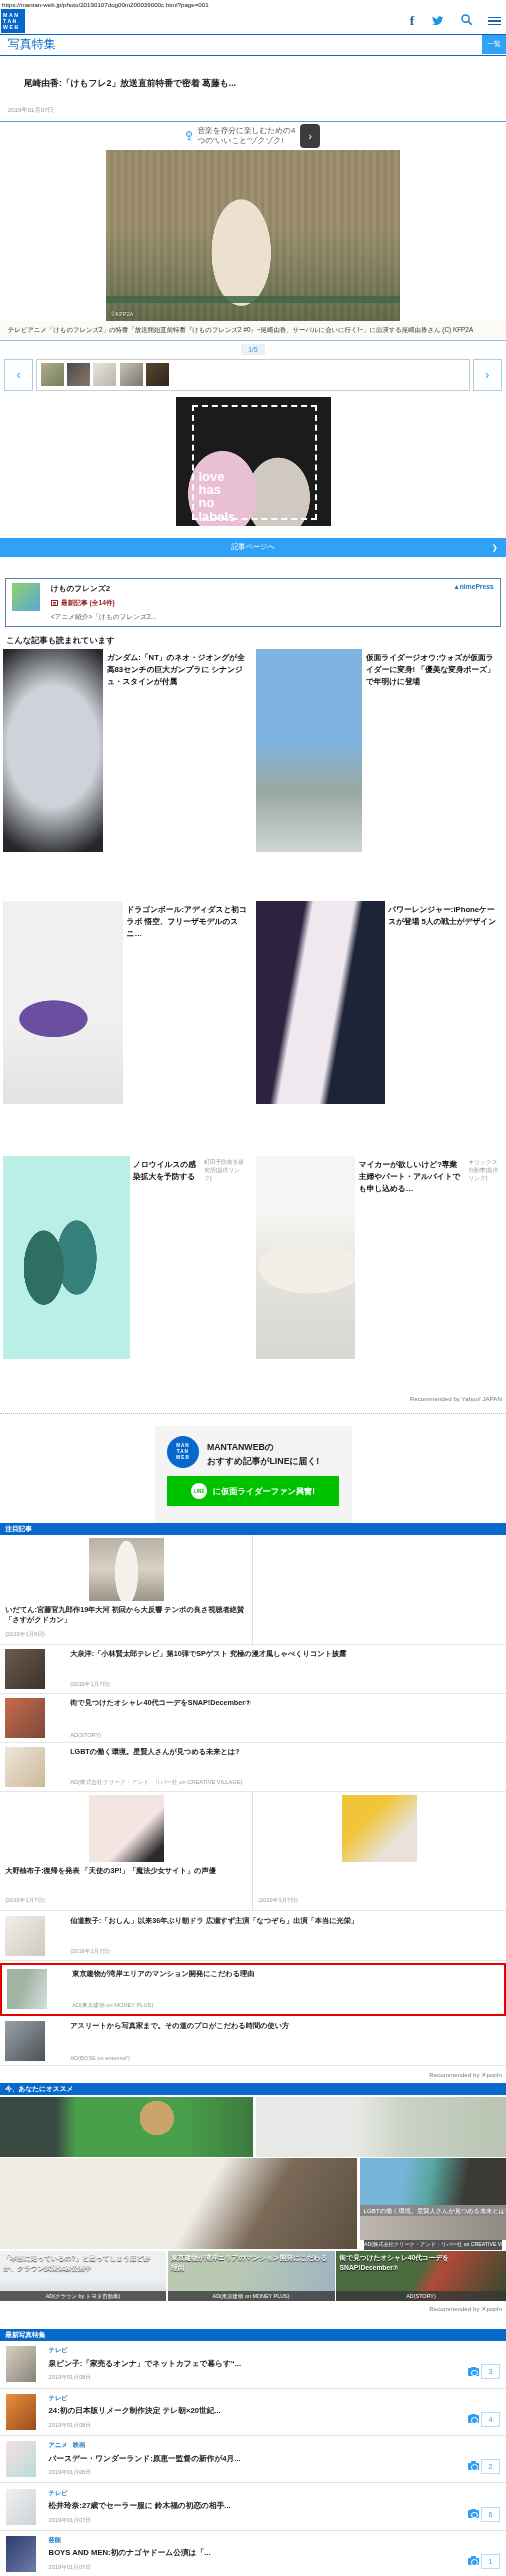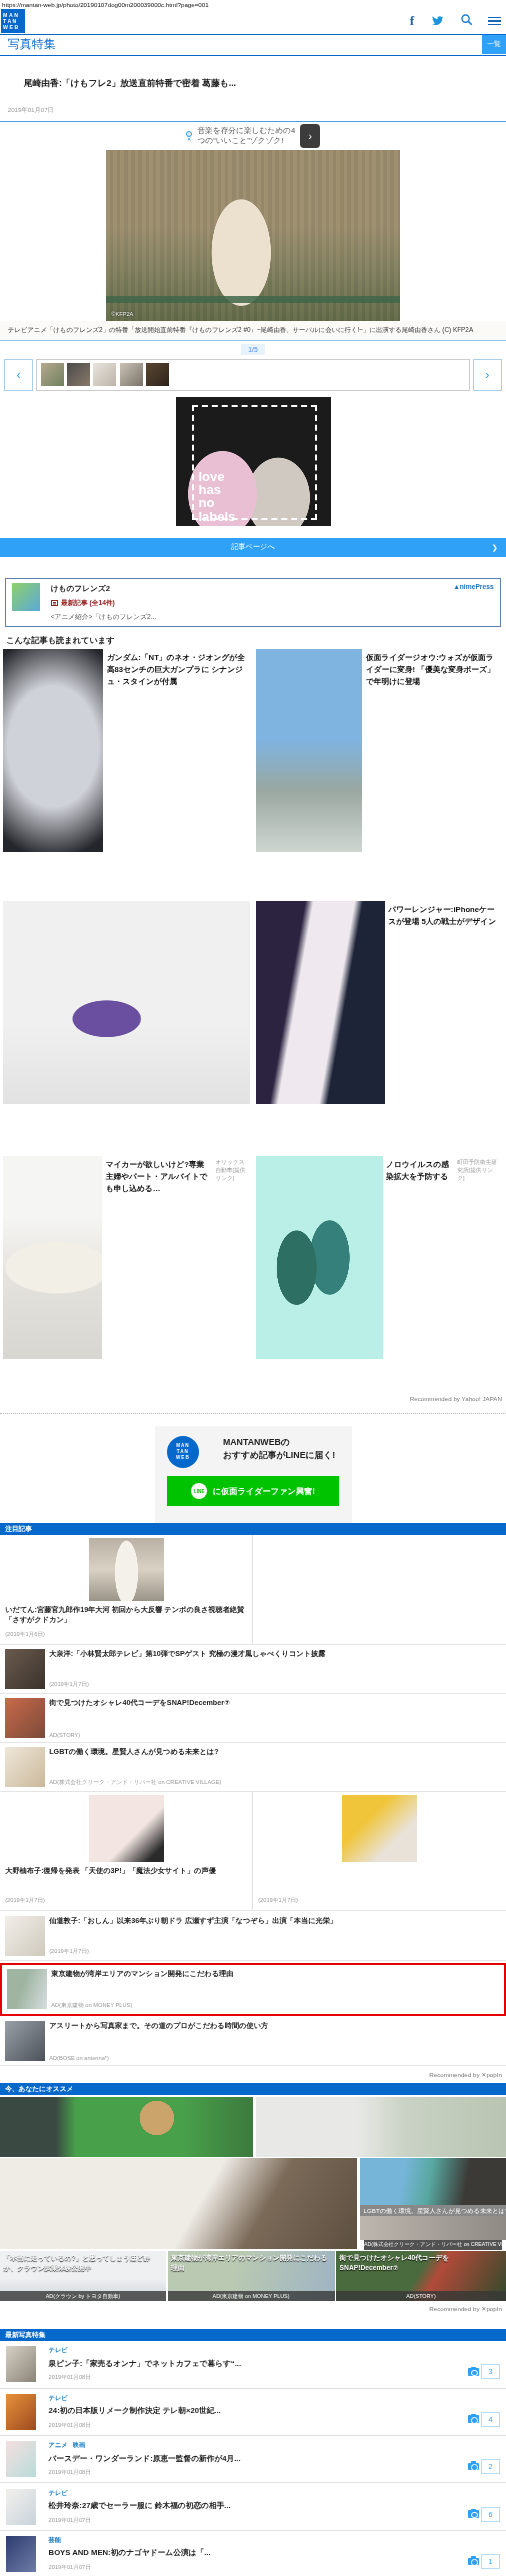--- a/index.html
+++ b/index.html
@@ -68,36 +68,36 @@
   .ycell{width:253px;padding:0 2.6px;cursor:pointer;display:flex;flex-direction:row}
   .ycell .im{width:100%}
   .yr1 .im,.yr2 .im,.yr3 .im{height:203px}
   .yr1{height:252px}.yr2{height:255px}.yr3{height:235px}
   .yt{font-size:7.7px;font-weight:600;line-height:1.55;padding:3.6px 3.6px 0;color:#111}
   .ysrc{font-size:5.7px;color:#999;padding:3.6px 3.6px 0}
   .rec{color:#777;font-size:6.2px;text-align:right;padding:4.1px 4.1px 5.2px}
   .dotted{border-top:0.5px dotted #b5b5b5;margin:6.2px 0 0}
   
   .linebox{width:197px;margin:11.3px auto 0;background:#f4f4f4;padding:10.3px 12.4px;height:97px}
-  .linebox .top{display:flex;align-items:flex-start;gap:24px}
+  .linebox .top{display:flex;align-items:flex-end;gap:8px}
   .mlogo{width:32px;height:32px;border-radius:50%;background:#0668cb;color:#fff;display:flex;flex-direction:column;justify-content:center;align-items:center;flex:none}
   .mlogo span{font-size:4.6px;font-weight:bold;letter-spacing:1px;line-height:5.7px}
   .lptx{font-size:8.8px;font-weight:bold;line-height:1.5}
   .lbtn{margin-top:8.2px;height:30px;background:#00c300;color:#fff;display:flex;align-items:center;justify-content:center;gap:5.2px;font-size:8.2px;font-weight:bold;cursor:pointer}
   .lic{width:16.5px;height:16.5px;background:#fff;border-radius:50%;color:#00c300;display:flex;align-items:center;justify-content:center;font-weight:bold;font-size:4.6px}
   
   .secbar{height:12.4px;background:#0668cb;color:#fff;font-size:6.7px;font-weight:bold;line-height:12.4px;padding-left:5.2px}
   
   .fcards{display:flex;border-bottom:0.5px solid #e5e5e5}
   .fcard{width:253px;padding:2.6px 5.2px 5.2px;display:flex;flex-direction:column;min-height:109px;cursor:pointer}
   .fcard:first-child{border-right:0.5px solid #e0e0e0}
   .fcard .im{width:75px;height:63px;margin:0 auto}
   .fcard .t{font-size:7.2px;font-weight:600;margin-top:4.1px;line-height:1.5}
   .fcard .s{font-size:5.7px;color:#999;margin-top:auto;padding-top:4.1px}
-  .frow{border-bottom:0.5px solid #e5e5e5;padding:4.1px 5.2px;display:flex;gap:4px;min-height:49px;cursor:pointer}
+  .frow{border-bottom:0.5px solid #e5e5e5;padding:4.1px 5.2px;display:flex;gap:25px;min-height:49px;cursor:pointer}
   .frow .th{width:40px;height:40px;flex:none}
   .frow .cont{display:flex;flex-direction:column;flex:1}
   .frow .t{font-size:7.2px;font-weight:600;line-height:1.5}
   .frow .s{font-size:5.7px;color:#999;margin-top:auto}
   .frow.red{border:2.6px solid #e60000;margin:2.1px 0 1.5px;min-height:53px}
   
   .sg1,.sg2{display:flex;gap:2.6px;margin-top:1.5px}
   .sg3{display:flex;gap:1.5px;margin-top:1.5px}
   .tile{cursor:pointer;position:relative;overflow:hidden}
   .t-op{width:253px;height:60px}.t-wi{width:250px;height:60px}
@@ -265,36 +265,37 @@
     <div class="yt">ガンダム:「NT」のネオ・ジオングが全高83センチの巨大ガンプラに シナンジュ・スタインが付属</div>
   </div>
   <div class="ycell">
     <div class="im g-zio"></div>
     <div class="yt">仮面ライダージオウ:ウォズが仮面ライダーに変身! 「優美な変身ポーズ」で年明けに登場</div>
   </div>
 </div>
 <div class="yrow yr2">
   <div class="ycell">
     <div class="im g-snk"></div>
+    <div class="yt">ドラゴンボール:アディダスと初コラボ 悟空、フリーザモデルのスニ…</div>
   </div>
   <div class="ycell">
     <div class="im g-cases"></div>
     <div class="yt">パワーレンジャー:iPhoneケースが登場 5人の戦士がデザイン</div>
   </div>
 </div>
 <div class="yrow yr3">
+  <div class="ycell">
+    <div class="im g-noro"></div>
+    <div class="yt">ノロウイルスの感染拡大を予防する</div>
+    <div class="ysrc">町田予防衛生研究所[提供リンク]</div>
+  </div>
   <div class="ycell">
     <div class="im g-car"></div>
     <div class="yt">マイカーが欲しいけど?専業主婦やパート・アルバイトでも申し込める…</div>
     <div class="ysrc">オリックス自動車[提供リンク]</div>
-  </div>
-  <div class="ycell">
-    <div class="im g-noro"></div>
-    <div class="yt">ノロウイルスの感染拡大を予防する</div>
-    <div class="ysrc">町田予防衛生研究所[提供リンク]</div>
   </div>
 </div>
 <div class="rec">Recommended by Yahoo! JAPAN</div>
 <div class="dotted"></div>
 
 <div class="linebox">
   <div class="top">
     <div class="mlogo">
       <span>MAN</span>
       <span>TAN</span>

